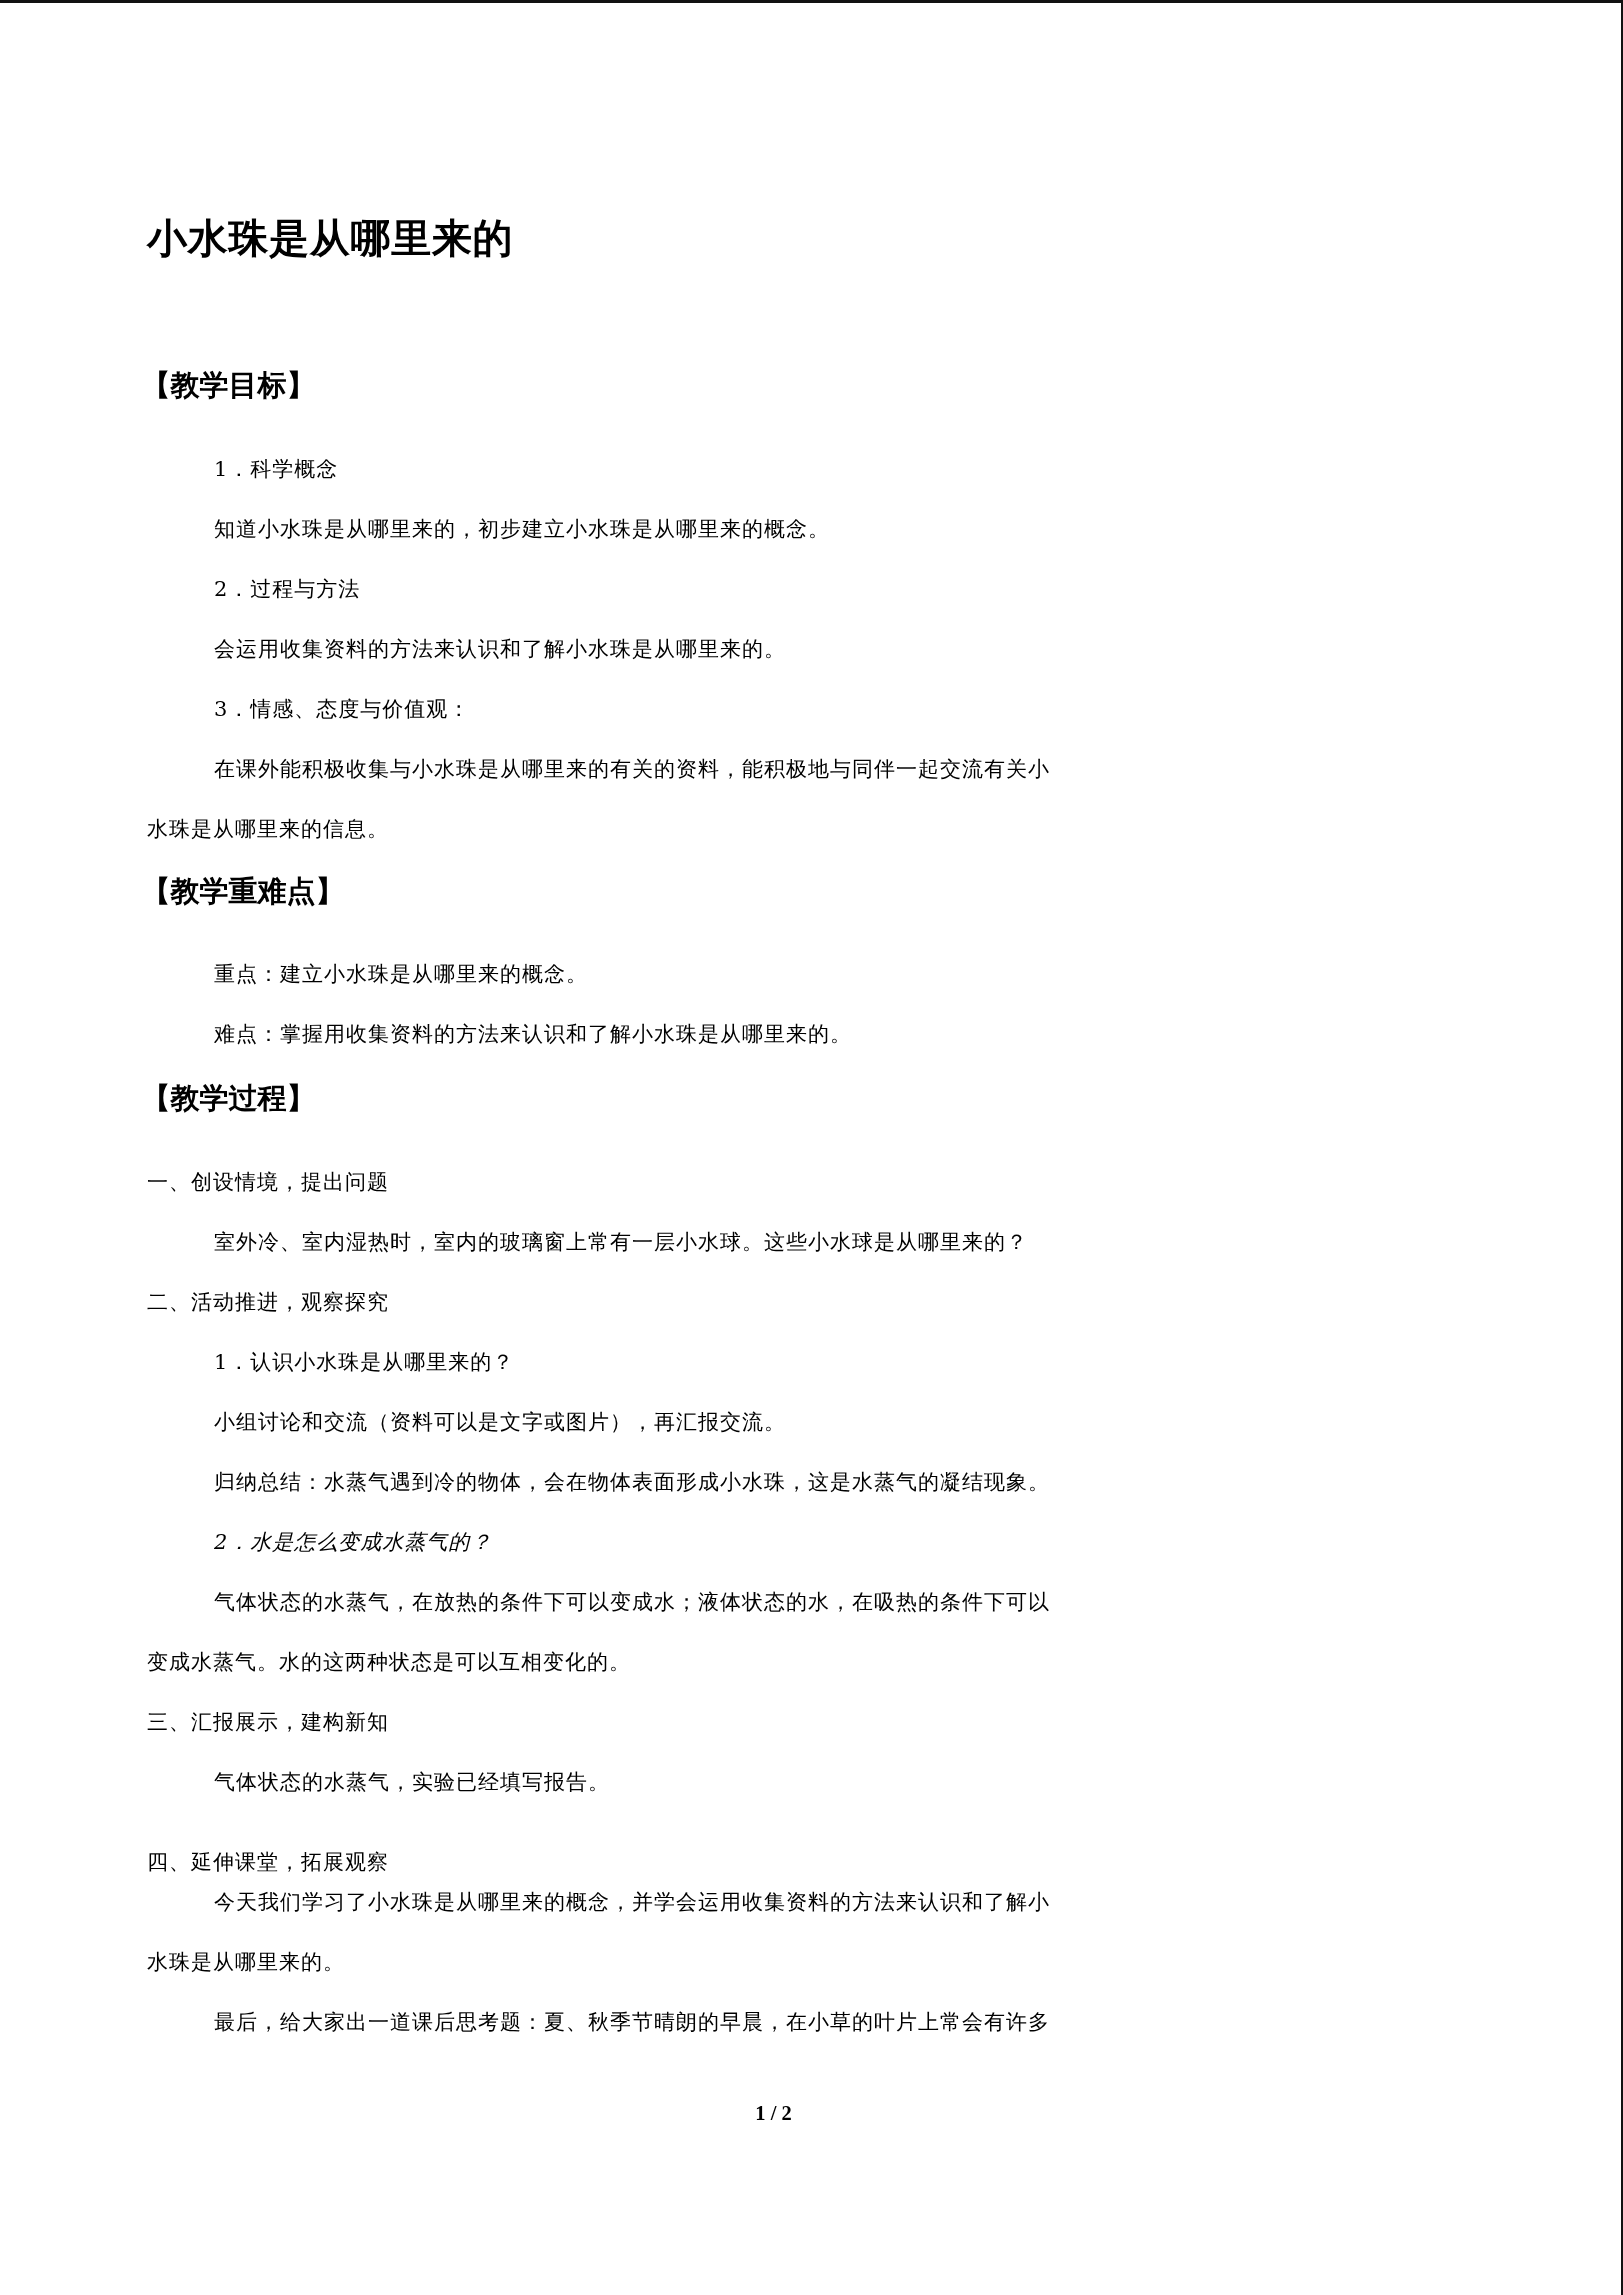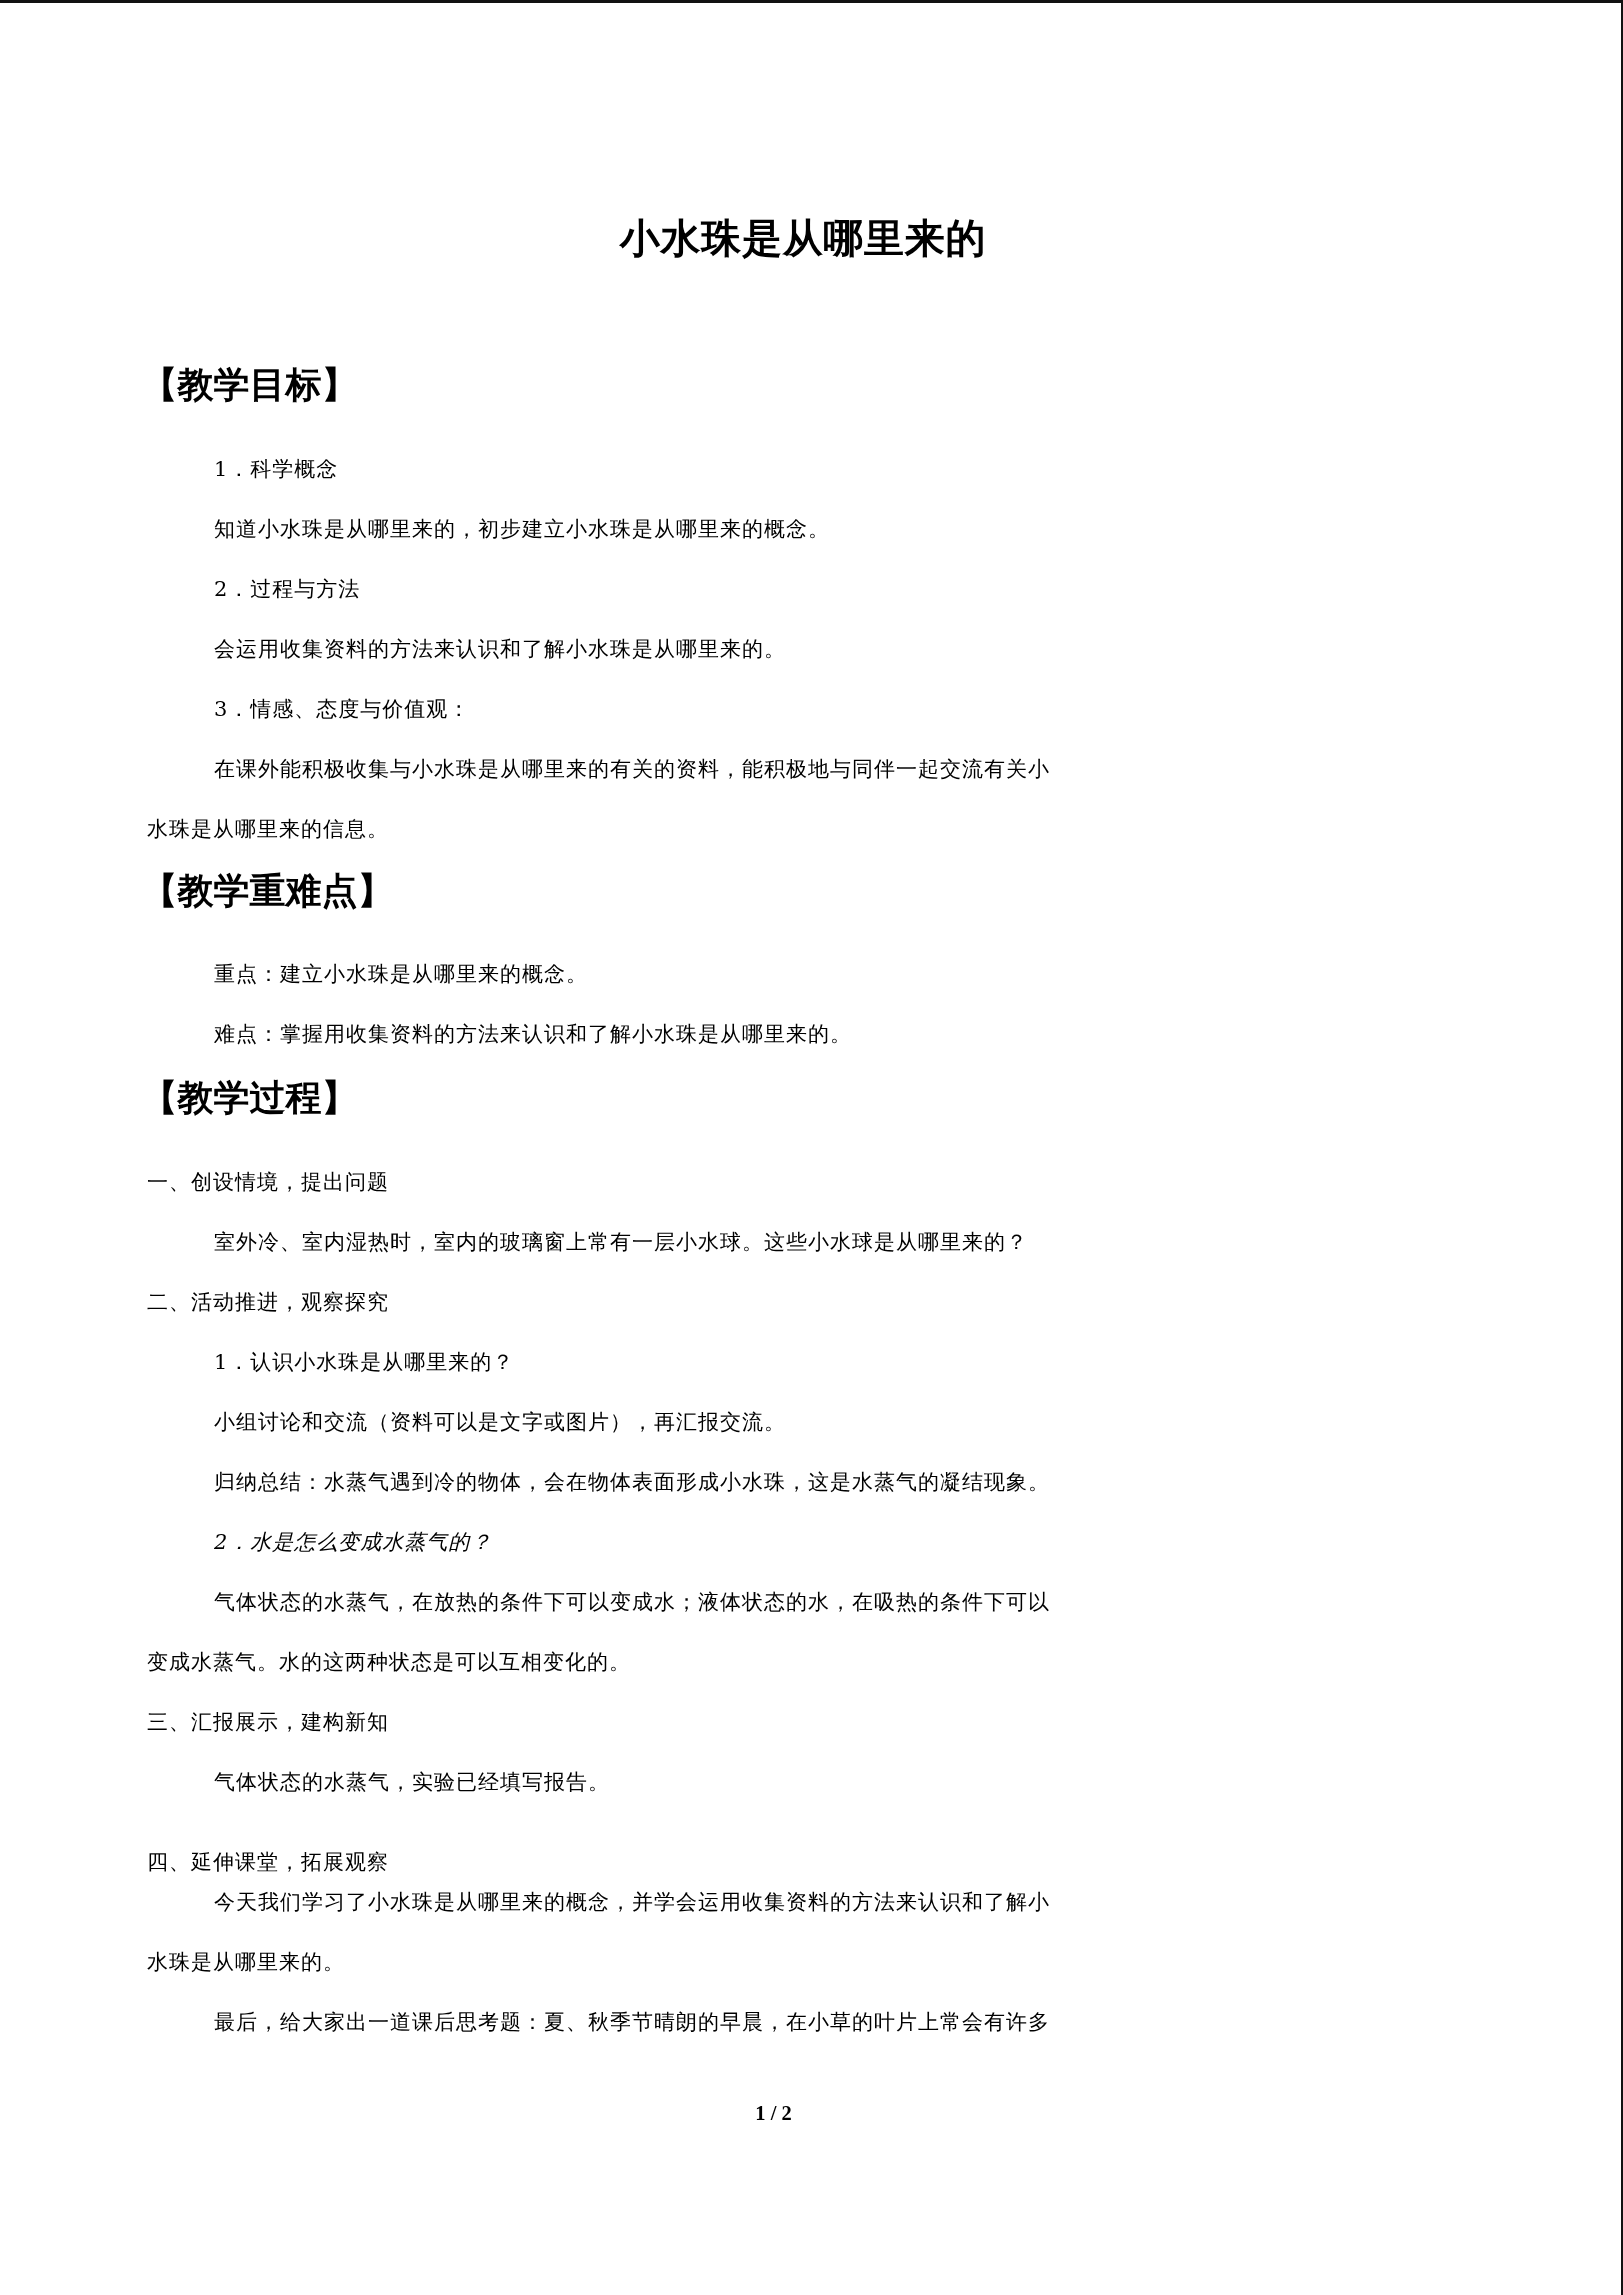--- a/index.html
+++ b/index.html
@@ -31,31 +31,30 @@
       position: absolute;
       left: 147px;
       top: 0;
       width: 1312px;
     }
     .title {
       position: absolute;
       top: 211px;
       left: 0;
       width: 1312px;
-      text-align: center;
       font-size: 40px;
       font-weight: bold;
       font-family: "DejaVu Sans", "Liberation Sans", sans-serif;
       line-height: 55px;
       letter-spacing: 0.7px;
     }
     .heading {
       position: absolute;
       left: 0;
-      font-size: 36px;
+      font-size: 29px;
       font-weight: bold;
       font-family: "DejaVu Sans", "Liberation Sans", sans-serif;
       line-height: 48px;
       margin-left: -5.5px;
     }
     .line {
       position: absolute;
       left: 0;
       font-size: 21px;
       line-height: 41px;

